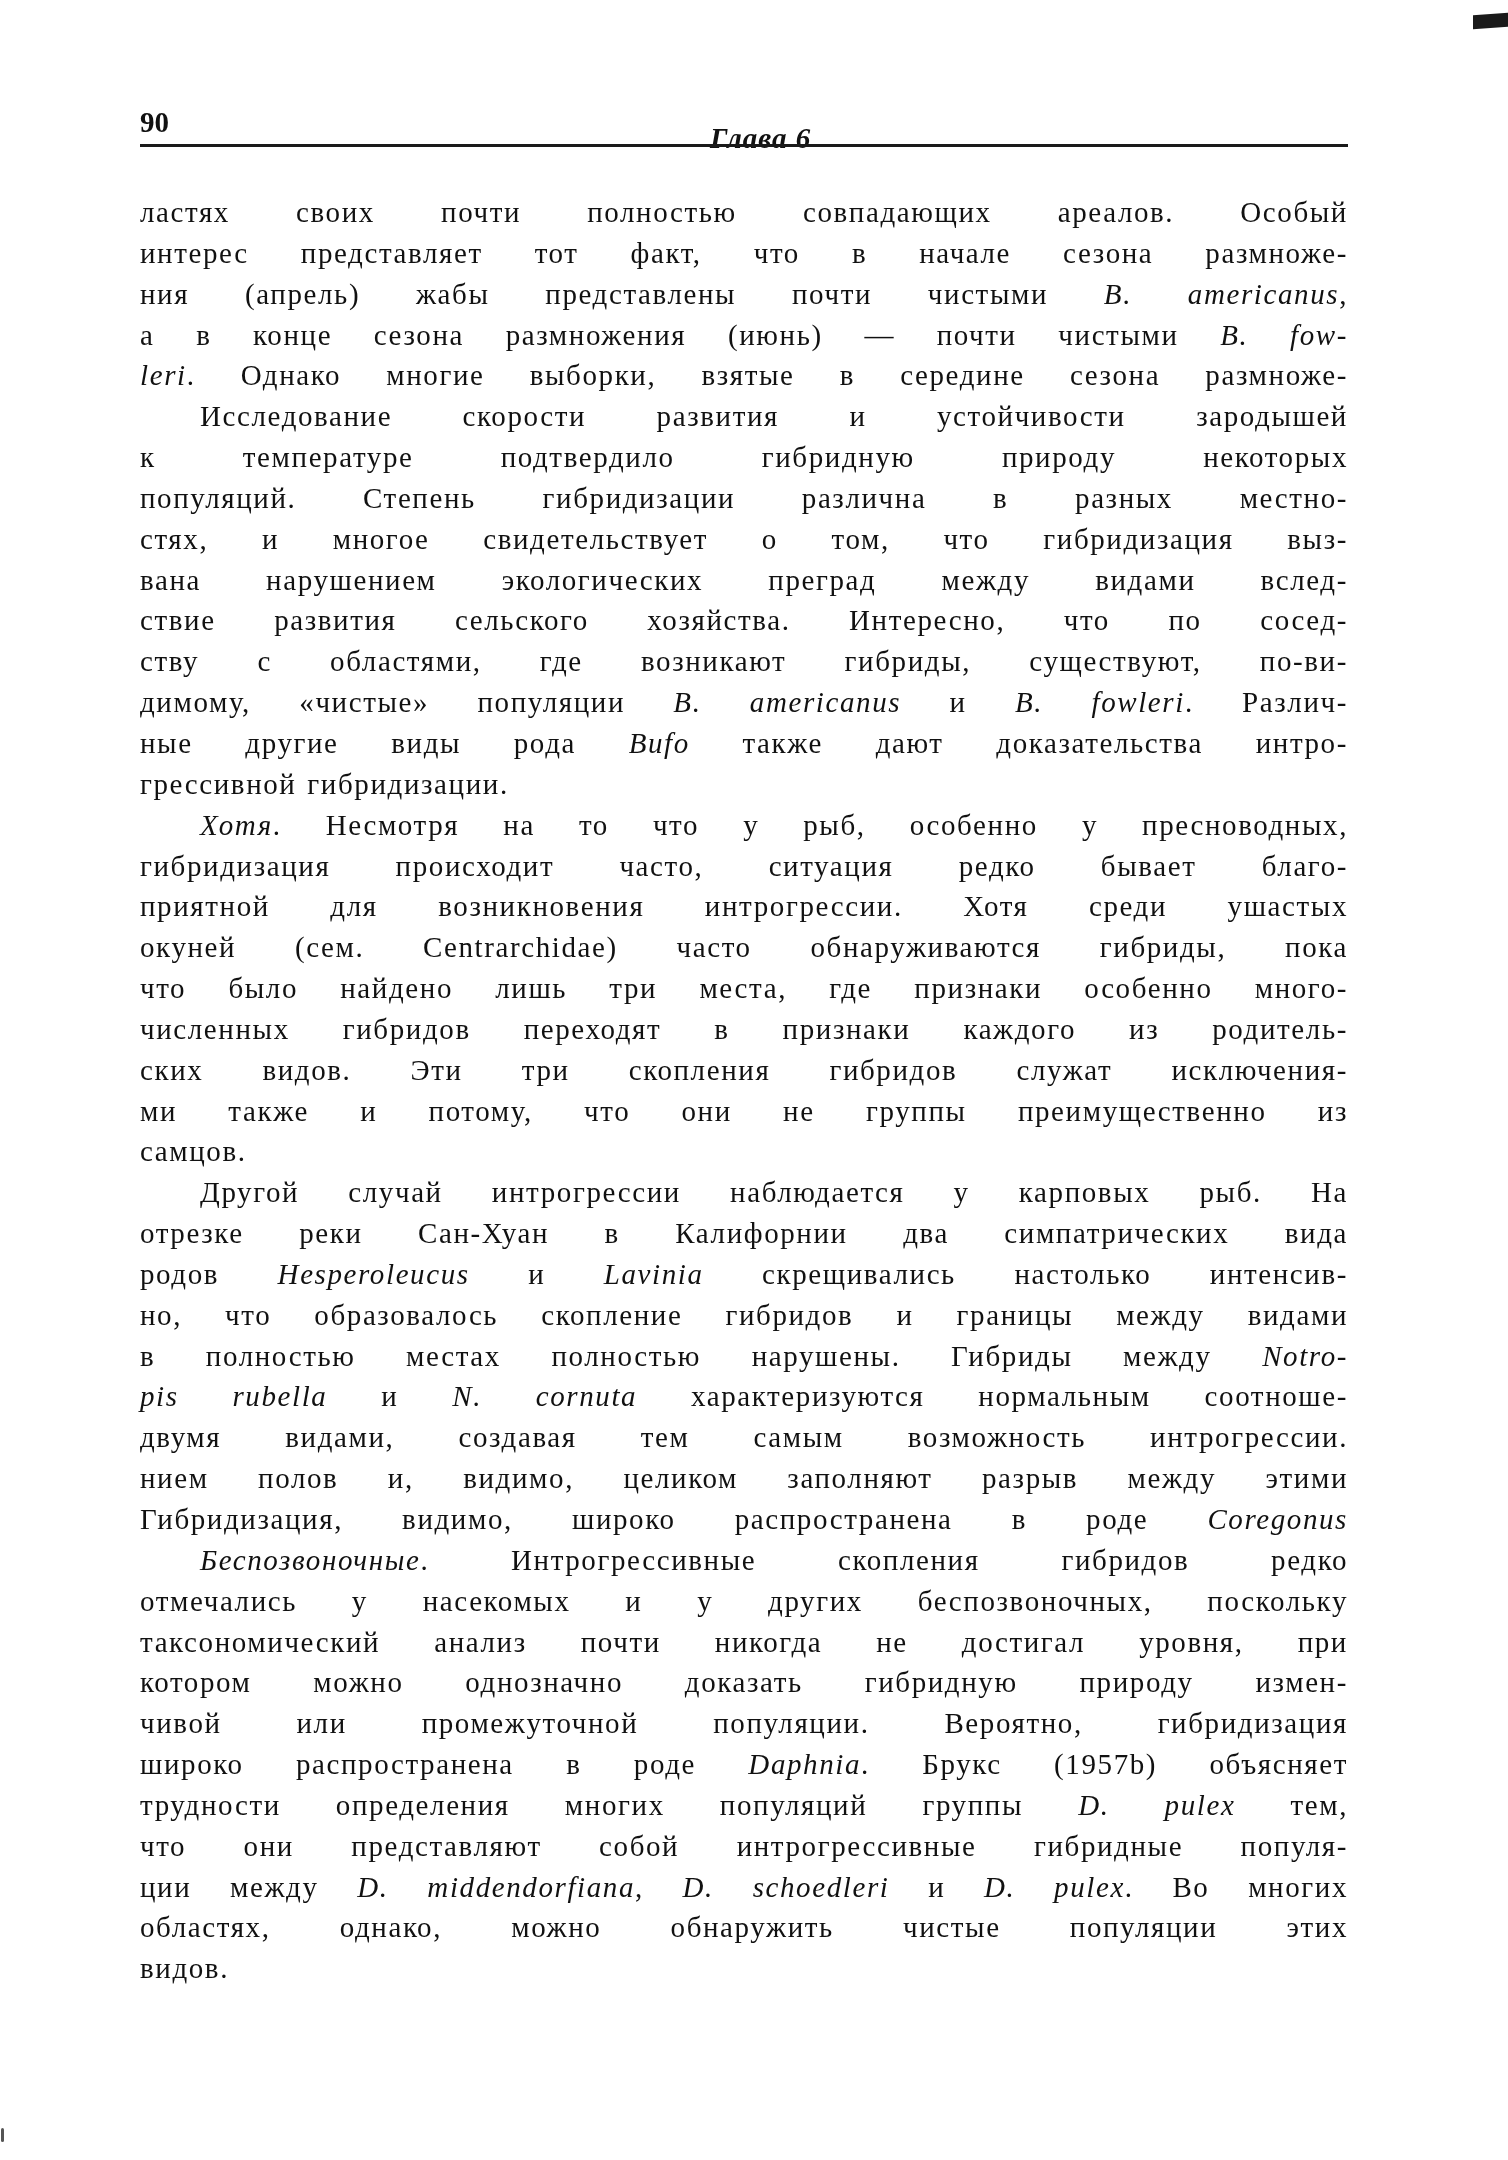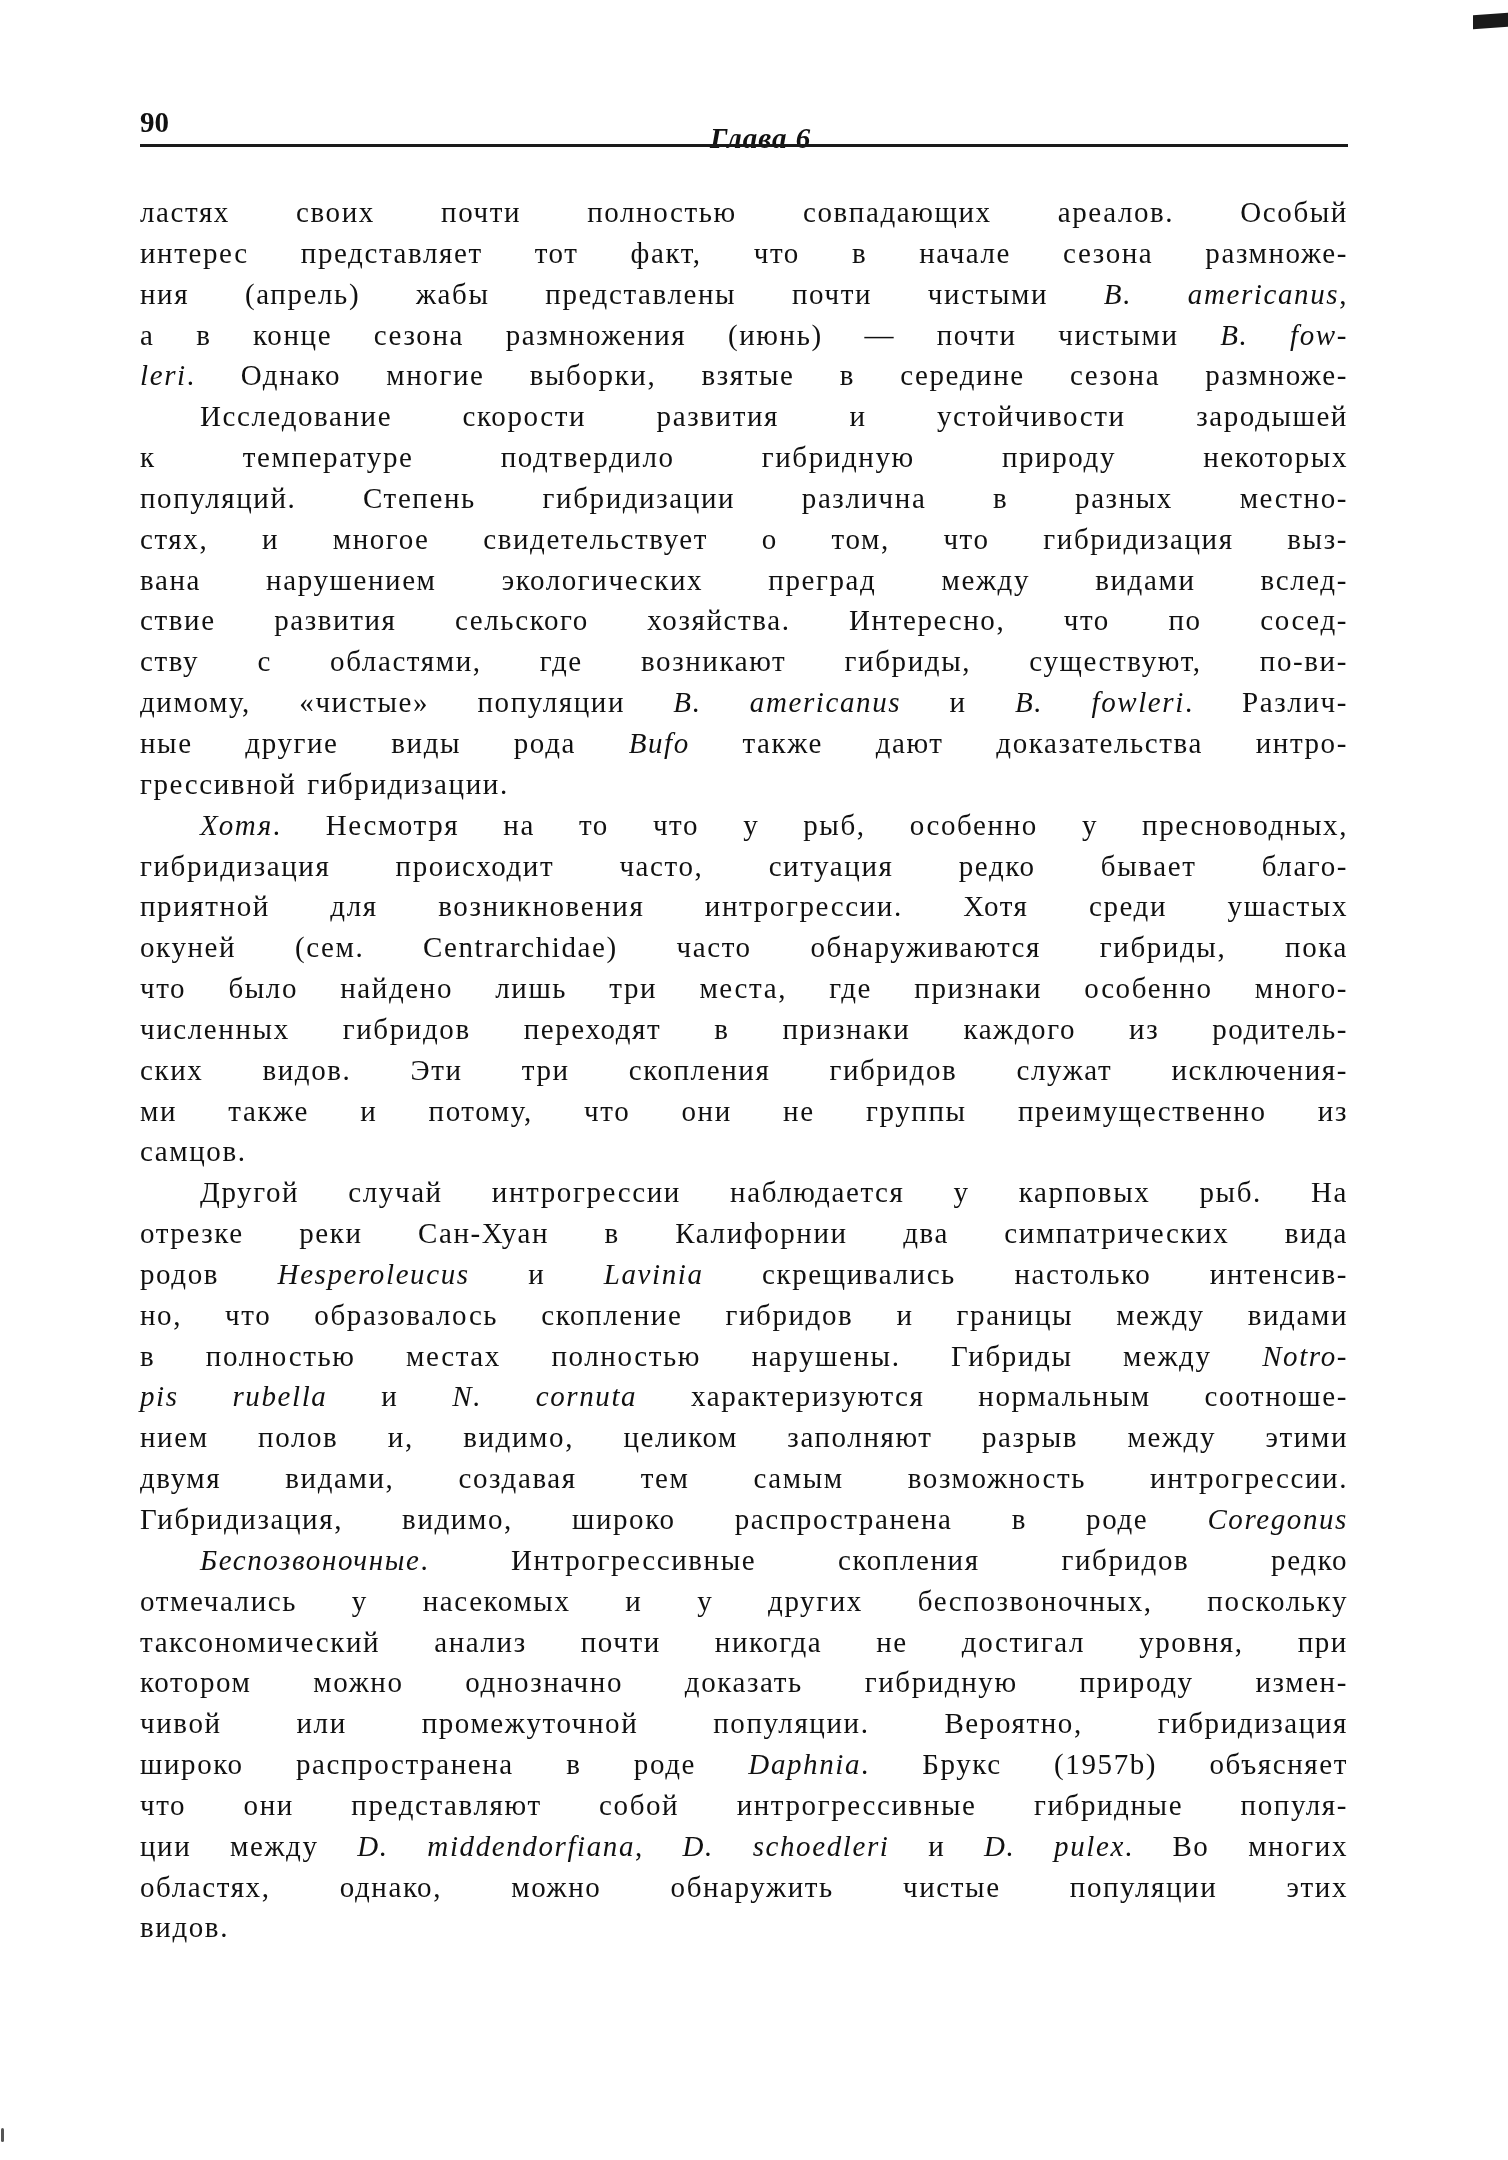--- a/index.html
+++ b/index.html
@@ -87,29 +87,30 @@
       <div class="line"><span>ми также и потому, что они не группы преимущественно из</span></div>
       <div class="line last"><span>самцов.</span></div>
     </div>
     <div>
       <div class="line indent"><span>Другой случай интрогрессии наблюдается у карповых рыб. На</span></div>
       <div class="line"><span>отрезке реки Сан-Хуан в Калифорнии два симпатрических вида</span></div>
       <div class="line"><span>родов </span><i>Hesperoleucus</i><span> и </span><i>Lavinia</i><span> скрещивались настолько интенсив-</span></div>
       <div class="line"><span>но, что образовалось скопление гибридов и границы между видами</span></div>
       <div class="line"><span>в полностью местах полностью нарушены. Гибриды между </span><i>Notro-</i></div>
       <div class="line"><i>pis rubella</i><span> и </span><i>N. cornuta</i><span> характеризуются нормальным соотноше-</span></div>
+      <div class="line"><span>двумя видами, создавая тем самым возможность интрогрессии.</span></div>
       <div class="line"><span>нием полов и, видимо, целиком заполняют разрыв между этими</span></div>
-      <div class="line"><span>двумя видами, создавая тем самым возможность интрогрессии.</span></div>
       <div class="line"><span>Гибридизация, видимо, широко распространена в роде </span><i>Coregonus</i></div>
     </div>
     <div>
       <div class="line indent"><i>Беспозвоночные</i><span>. Интрогрессивные скопления гибридов редко</span></div>
       <div class="line"><span>отмечались у насекомых и у других беспозвоночных, поскольку</span></div>
       <div class="line"><span>таксономический анализ почти никогда не достигал уровня, при</span></div>
       <div class="line"><span>котором можно однозначно доказать гибридную природу измен-</span></div>
       <div class="line"><span>чивой или промежуточной популяции. Вероятно, гибридизация</span></div>
       <div class="line"><span>широко распространена в роде </span><i>Daphnia</i><span>. Брукс (1957b) объясняет</span></div>
+      <div class="line"><span>трудности определения многих популяций группы </span><i>D. pulex</i><span> тем,</span></div>
       <div class="line"><span>что они представляют собой интрогрессивные гибридные популя-</span></div>
       <div class="line"><span>ции между </span><i>D. middendorfiana</i><span>, </span><i>D. schoedleri</i><span> и </span><i>D. pulex</i><span>. Во многих</span></div>
       <div class="line"><span>областях, однако, можно обнаружить чистые популяции этих</span></div>
       <div class="line last"><span>видов.</span></div>
     </div>
   </div>
 
 </body></html>

